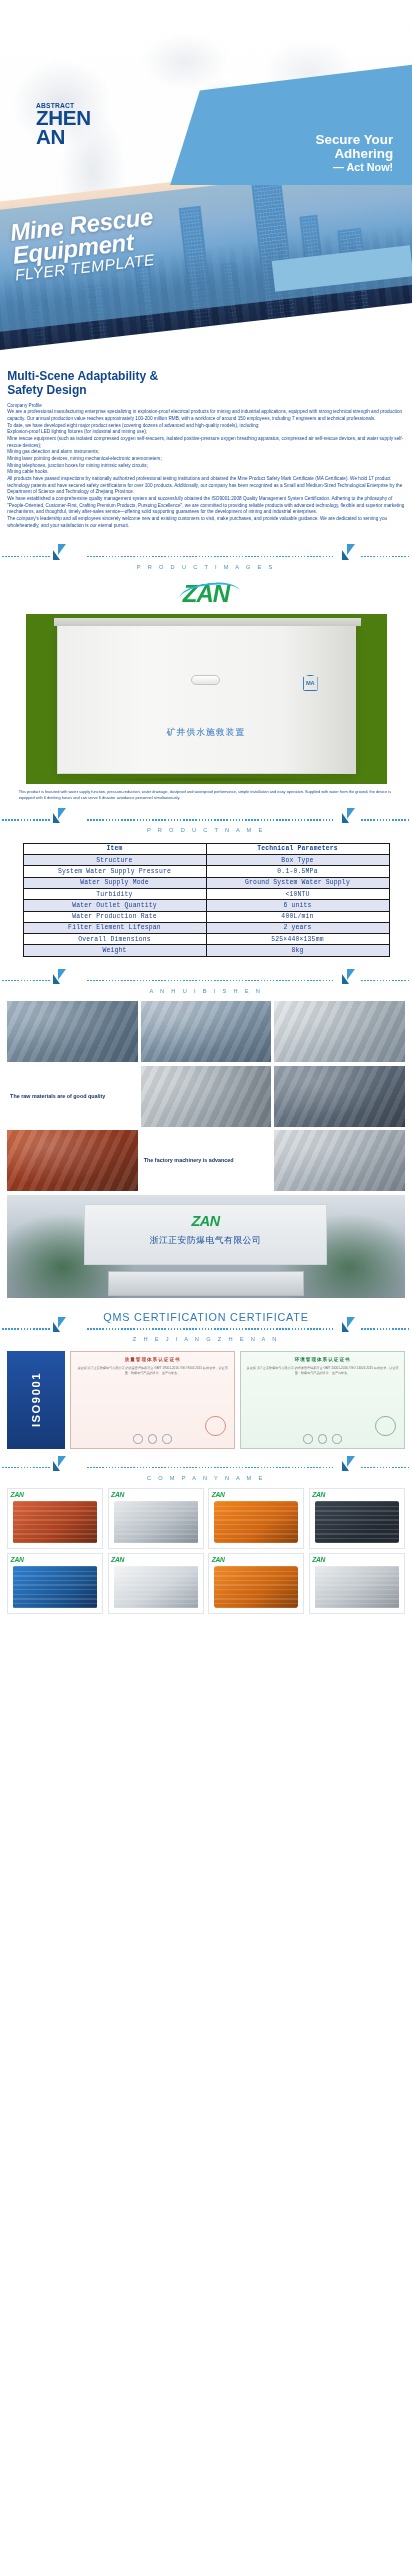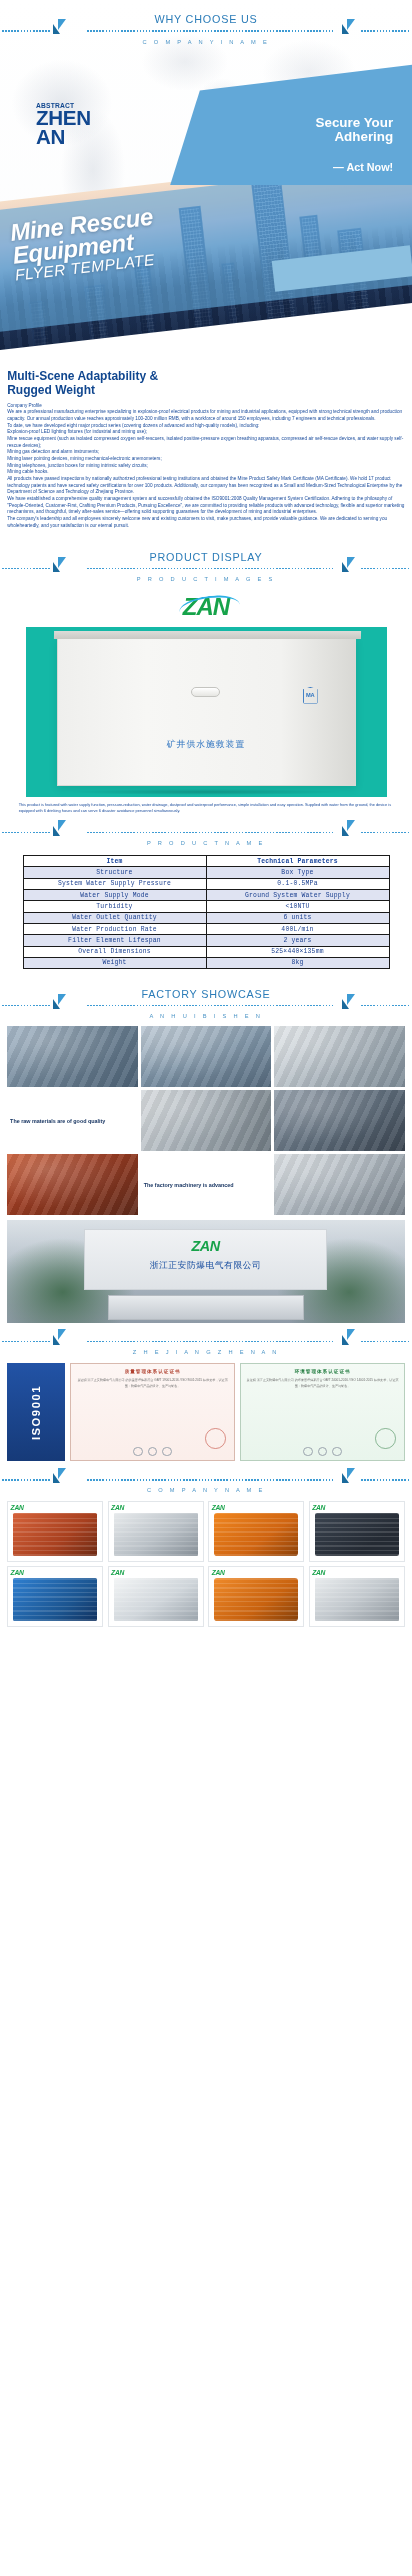--- a/index.html
+++ b/index.html
@@ -128,21 +128,21 @@
     z-index: 5;
   }
   .blue-panel-inner {
     position: absolute;
     right: 24px; bottom: 11.3px;
     text-align: right;
     color: #ffffff;
   }
   .bp-l1 { font-size: 13.4px; font-weight: bold; line-height: 1.05; }
   .bp-l2 { font-size: 13.4px; font-weight: bold; line-height: 1.05; }
-  .bp-l3 { font-size: 10.8px; font-weight: bold; line-height: 1.1; margin-top: 18px; }
+  .bp-l3 { font-size: 10.8px; font-weight: bold; line-height: 1.1; margin-top: 1px; }
 
   .city {
     position: absolute;
     left: -20.6px; top: 178px;
     width: 464px; height: 170px;
     transform: rotate(-6.5deg);
     overflow: hidden;
     z-index: 3;
     background:
       linear-gradient(to bottom,
@@ -250,21 +250,21 @@
     width: 61px; height: 20.6px;
     border-top: 2.6px solid #2bb0e6;
     border-radius: 50%/60% 60% 0 0;
     transform: rotate(-7deg);
   }
 
   .prod-photo-wrap {
     width: 361px; margin: 3.1px auto 0;
     height: 170px;
     position: relative;
-    background: #14b8a6;
+    background: #4d7c0f;
   }
   .cabinet {
     position: absolute;
     left: 31px; top: 10.3px;
     width: 299px; height: 149px;
     background: linear-gradient(to right, #efefed 0%, #f7f7f5 30%, #f2f2f0 75%, #d8d8d4 100%);
     border: 0.5px solid #d9d9d5;
     box-shadow: 0 3.1px 8.2px rgba(0,0,0,.10);
   }
   .cab-top {
@@ -501,41 +501,20 @@
     position: absolute; inset: 0;
     background: repeating-linear-gradient(to bottom, rgba(255,255,255,.14) 0 1.5px, transparent 1.5px 4.6px);
   }
 </style>
 </head>
 <body>
 
 <div class="hero">
   <div class="worldmap"></div>
 
-  <div class="hero-head">
-    <div class="sec-head">
-      <span class="sec-title">WHY CHOOSE US</span>
-      <div class="sec-rule">
-        <div class="dashrow">
-          <div class="dashseg s1"></div>
-          <div class="tri-pair">
-            <i class="tri-a"></i>
-            <i class="tri-b"></i>
-          </div>
-          <div class="dashseg s2"></div>
-          <div class="tri-pair">
-            <i class="tri-a"></i>
-            <i class="tri-b"></i>
-          </div>
-          <div class="dashseg s3"></div>
-        </div>
-      </div>
-      <div class="sec-sub">C O M P A N Y I   N A M E</div>
-    </div>
-  </div>
 
   <div class="abstract-block">
     <div class="abstract-kicker">ABSTRACT</div>
     <div class="abstract-big">ZHEN</div>
     <div class="abstract-big">AN</div>
   </div>
 
   <div class="blue-panel">
     <div class="blue-panel-inner">
       <div class="bp-l1">Secure Your</div>
@@ -563,40 +542,39 @@
     <div class="ht-l2">Equipment</div>
     <div class="ht-l3">FLYER TEMPLATE</div>
   </div>
 
   <div class="hero-bottom-white"></div>
 </div>
 
 <section class="profile">
   <h2>
     <span>Multi-Scene Adaptability &amp;</span><br>
-    <span>Rugged Weight</span>
+    <span>Safety Design</span>
   </h2>
   <div class="lbl">Company Profile</div>
   <p>
     <span class="body-line">We are a professional manufacturing enterprise specializing in explosion-proof electrical products for mining and industrial applications, equipped with strong technical strength and production capacity. Our annual production value reaches approximately 100-200 million RMB, with a workforce of around 150 employees, including 7 engineers and technical professionals.</span>
     <span class="body-line">To date, we have developed eight major product series (covering dozens of advanced and high-quality models), including:</span>
     <span class="body-line">Explosion-proof LED lighting fixtures (for industrial and mining use);</span>
     <span class="body-line">Mine rescue equipment (such as isolated compressed oxygen self-rescuers, isolated positive-pressure oxygen breathing apparatus, compressed air self-rescue devices, and water supply self-rescue devices);</span>
     <span class="body-line">Mining gas detection and alarm instruments;</span>
     <span class="body-line">Mining laser pointing devices, mining mechanical-electronic anemometers;</span>
     <span class="body-line">Mining telephones, junction boxes for mining intrinsic safety circuits;</span>
     <span class="body-line">Mining cable hooks.</span>
     <span class="body-line">All products have passed inspections by nationally authorized professional testing institutions and obtained the Mine Product Safety Mark Certificate (MA Certificate). We hold 17 product technology patents and have secured safety certifications for over 100 products. Additionally, our company has been recognized as a Small and Medium-Sized Technological Enterprise by the Department of Science and Technology of Zhejiang Province.</span>
     <span class="body-line">We have established a comprehensive quality management system and successfully obtained the ISO9001:2008 Quality Management System Certification. Adhering to the philosophy of "People-Oriented, Customer-First, Crafting Premium Products, Pursuing Excellence", we are committed to providing reliable products with advanced technology, flexible and superior marketing mechanisms, and thoughtful, timely after-sales service—offering solid supporting guarantees for the development of mining and industrial enterprises.</span>
     <span class="body-line">The company's leadership and all employees sincerely welcome new and existing customers to visit, make purchases, and provide valuable guidance. We are dedicated to serving you wholeheartedly, and your satisfaction is our eternal pursuit.</span>
   </p>
 </section>
 
 <div class="sec-head">
-  <span class="sec-title">PRODUCT DISPLAY</span>
   <div class="sec-rule">
     <div class="dashrow">
       <div class="dashseg s1"></div>
       <div class="tri-pair">
         <i class="tri-a"></i>
         <i class="tri-b"></i>
       </div>
       <div class="dashseg s2"></div>
       <div class="tri-pair">
         <i class="tri-a"></i>
@@ -685,21 +663,20 @@
     <td>525×440×135mm</td>
   </tr>
   <tr class="alt">
     <td>Weight</td>
     <td>8kg</td>
   </tr>
 </tbody>
   </table>
 
 <div class="sec-head">
-  <span class="sec-title">FACTORY SHOWCASE</span>
   <div class="sec-rule">
     <div class="dashrow">
       <div class="dashseg s1"></div>
       <div class="tri-pair">
         <i class="tri-a"></i>
         <i class="tri-b"></i>
       </div>
       <div class="dashseg s2"></div>
       <div class="tri-pair">
         <i class="tri-a"></i>
@@ -725,20 +702,21 @@
 
 <div class="office-banner">
   <div class="office-wall">
     <div class="office-logo">ZAN</div>
     <div class="office-cn">浙江正安防爆电气有限公司</div>
   </div>
   <div class="office-desk"></div>
 </div>
 
 <div class="sec-head">
+  <span class="sec-title">QMS CERTIFICATION CERTIFICATE</span>
   <div class="sec-rule">
     <div class="dashrow">
       <div class="dashseg s1"></div>
       <div class="tri-pair">
         <i class="tri-a"></i>
         <i class="tri-b"></i>
       </div>
       <div class="dashseg s2"></div>
       <div class="tri-pair">
         <i class="tri-a"></i>

